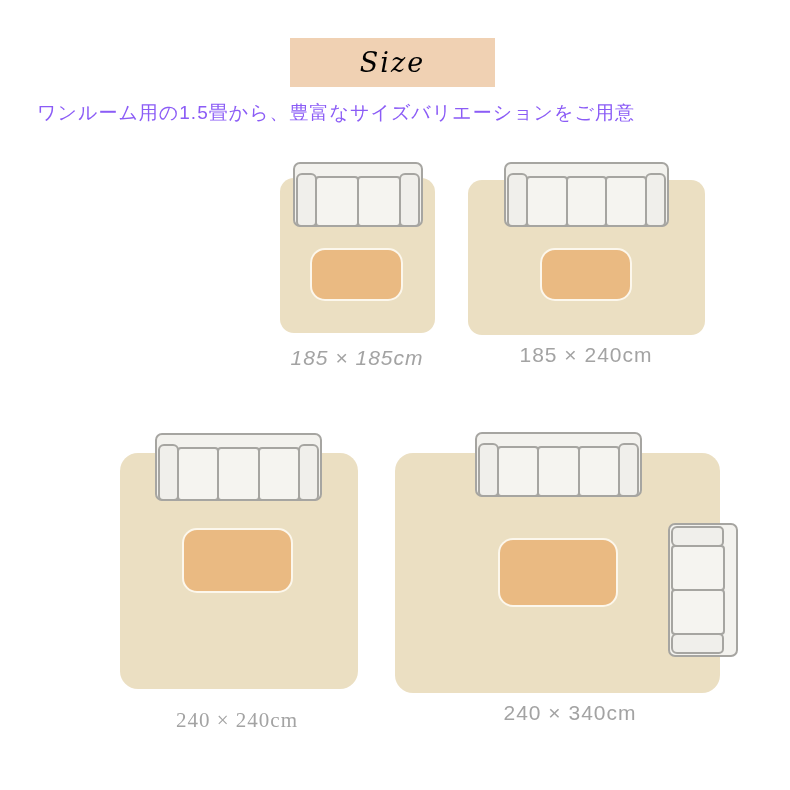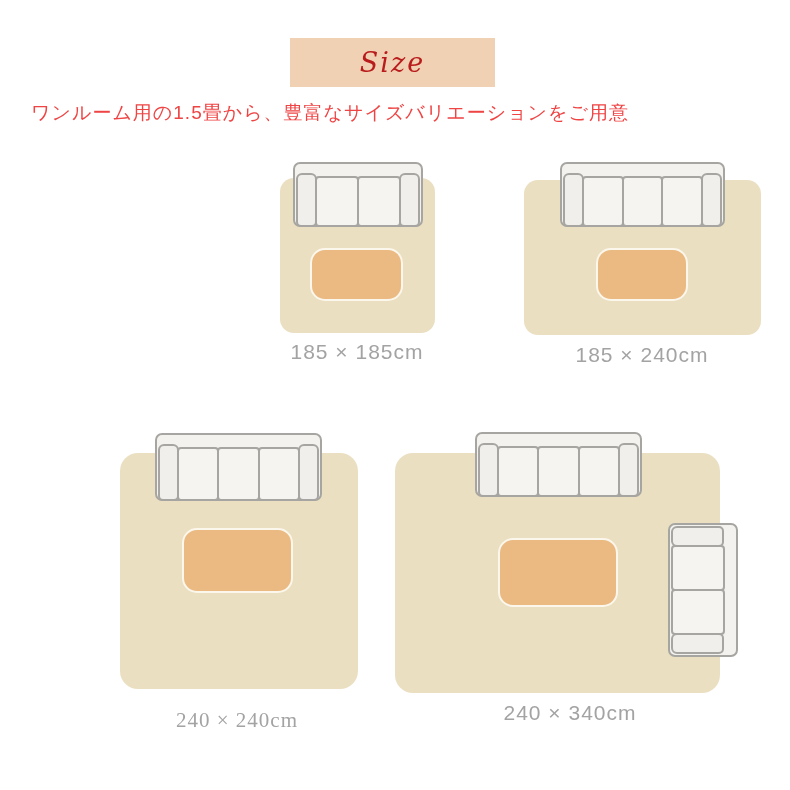--- a/index.html
+++ b/index.html
@@ -8,25 +8,25 @@
     font-family:"Liberation Sans", sans-serif; overflow:hidden;
   }
 
   
   .size-box {
     position:absolute; left:290px; top:38px; width:205px; height:49px;
     background:#f0d1b3; display:flex; align-items:center; justify-content:center;
   }
   .size-text {
     font-family:"DejaVu Serif", serif; font-style:italic;
-    font-size:27px; color:#b91c1c; letter-spacing:2px;
+    font-size:27px; color:#000000; letter-spacing:2px;
   }
   .subtitle {
-    position:absolute; left:0; top:100px; width:660px; text-align:center;
-    font-size:19px; color:#ef4444; letter-spacing:1px; white-space:nowrap;
+    position:absolute; left:6px; top:100px; width:660px; text-align:center;
+    font-size:19px; color:#8b5cf6; letter-spacing:1px; white-space:nowrap;
   }
 
   
   .diagram { position:absolute; }
   .rug { position:absolute; background:#ebdfc2; z-index:1; }
   .rug.small { border-radius:14px; }
   .rug.big   { border-radius:18px; }
   .ktable {
     position:absolute; background:#eaba82; z-index:2;
     border:2px solid #fcf7ec; border-radius:15px; box-sizing:border-box;
@@ -92,24 +92,24 @@
     <div class="rug small" style="left:23px; top:16px; width:155px; height:155px;"></div>
     <div class="ktable" style="left:53px; top:86px; width:93px; height:53px;"></div>
     <div class="sofa" style="left:36px; top:0; width:130px; height:65px;">
       <div class="arm l"></div>
       <div class="arm r"></div>
       <div class="seats">
         <div class="seat"></div>
         <div class="seat"></div>
       </div>
     </div>
-    <div class="size-label" style="left:0; top:178px;">185 × 185cm</div>
+    <div class="size-label" style="left:0; top:184px;font-style:italic;">185 × 185cm</div>
   </div>
 
-  <div class="diagram" style="left:524px; top:162px; width:220px; height:210px;">
+  <div class="diagram" style="left:468px; top:162px; width:220px; height:210px;">
     <div class="rug small" style="left:0; top:18px; width:237px; height:155px;"></div>
     <div class="ktable" style="left:72px; top:86px; width:92px; height:53px;"></div>
     <div class="sofa" style="left:36px; top:0; width:165px; height:65px;">
       <div class="arm l"></div>
       <div class="arm r"></div>
       <div class="seats">
         <div class="seat"></div>
         <div class="seat"></div>
         <div class="seat"></div>
       </div>

